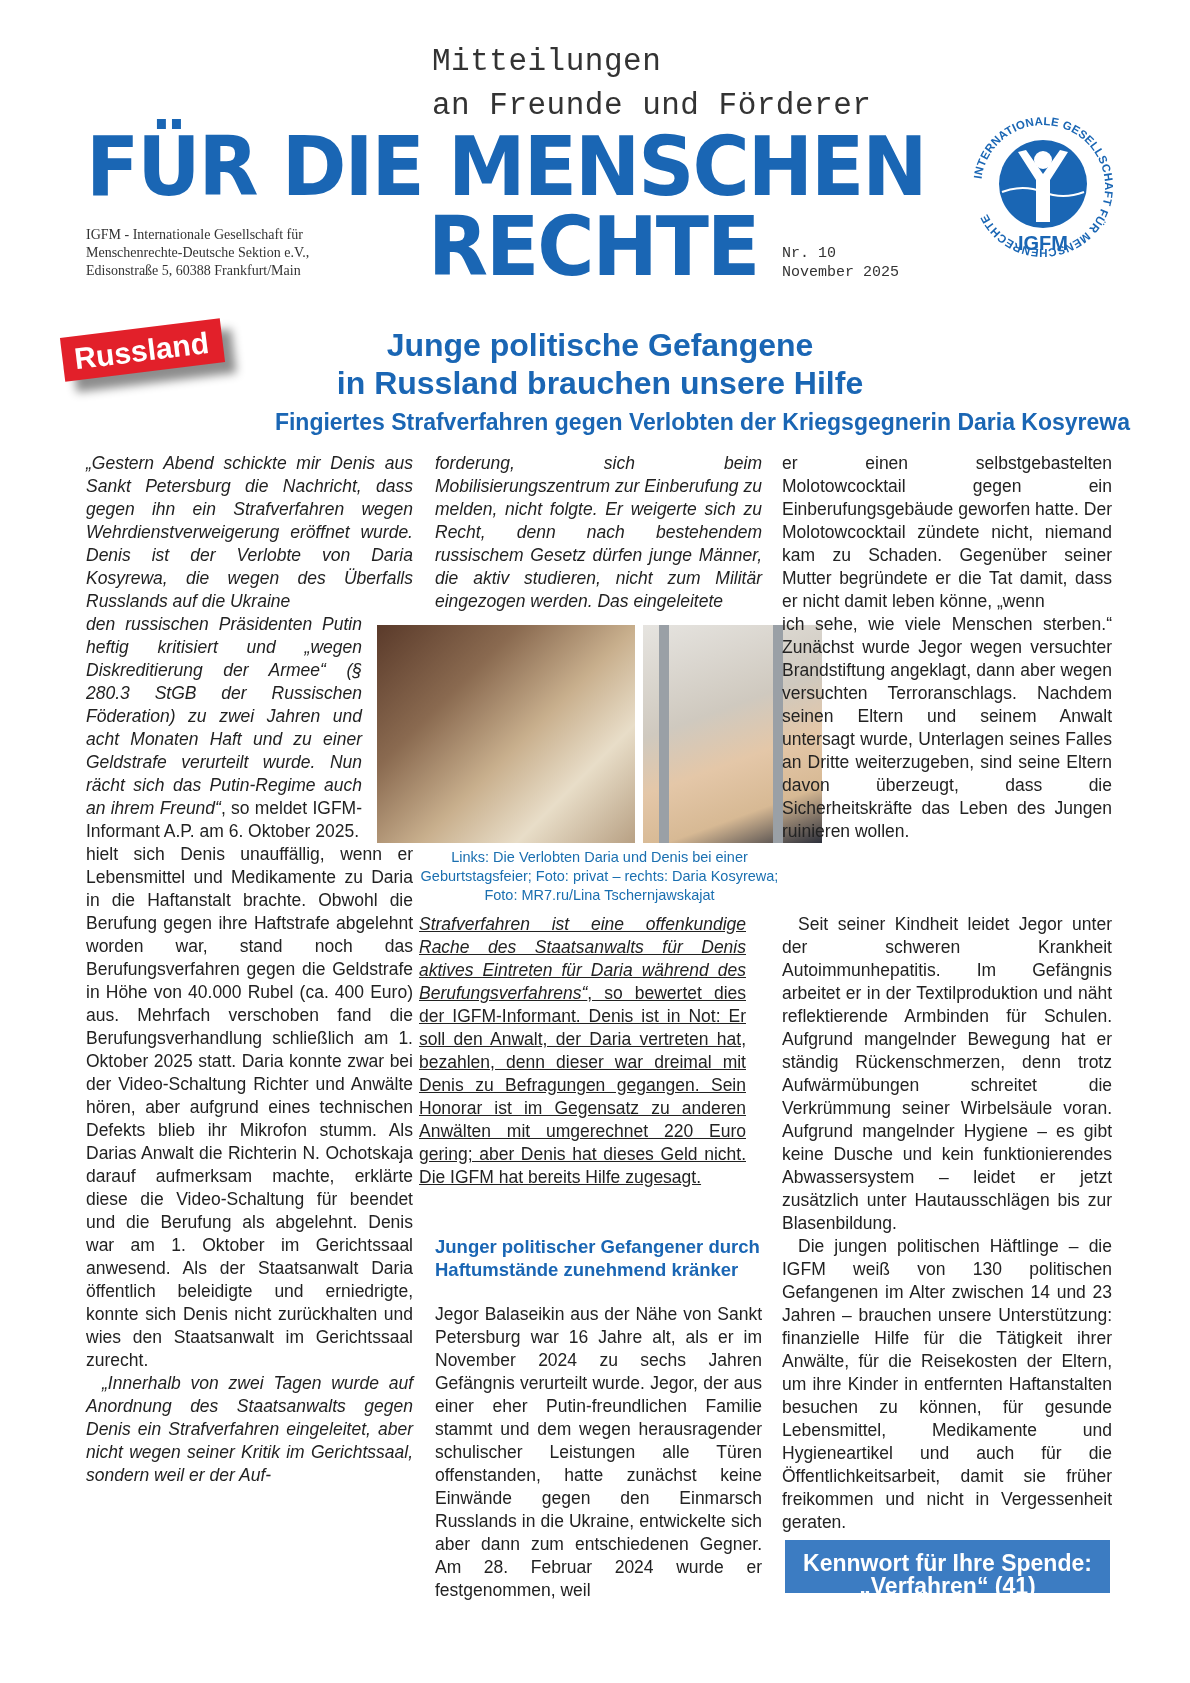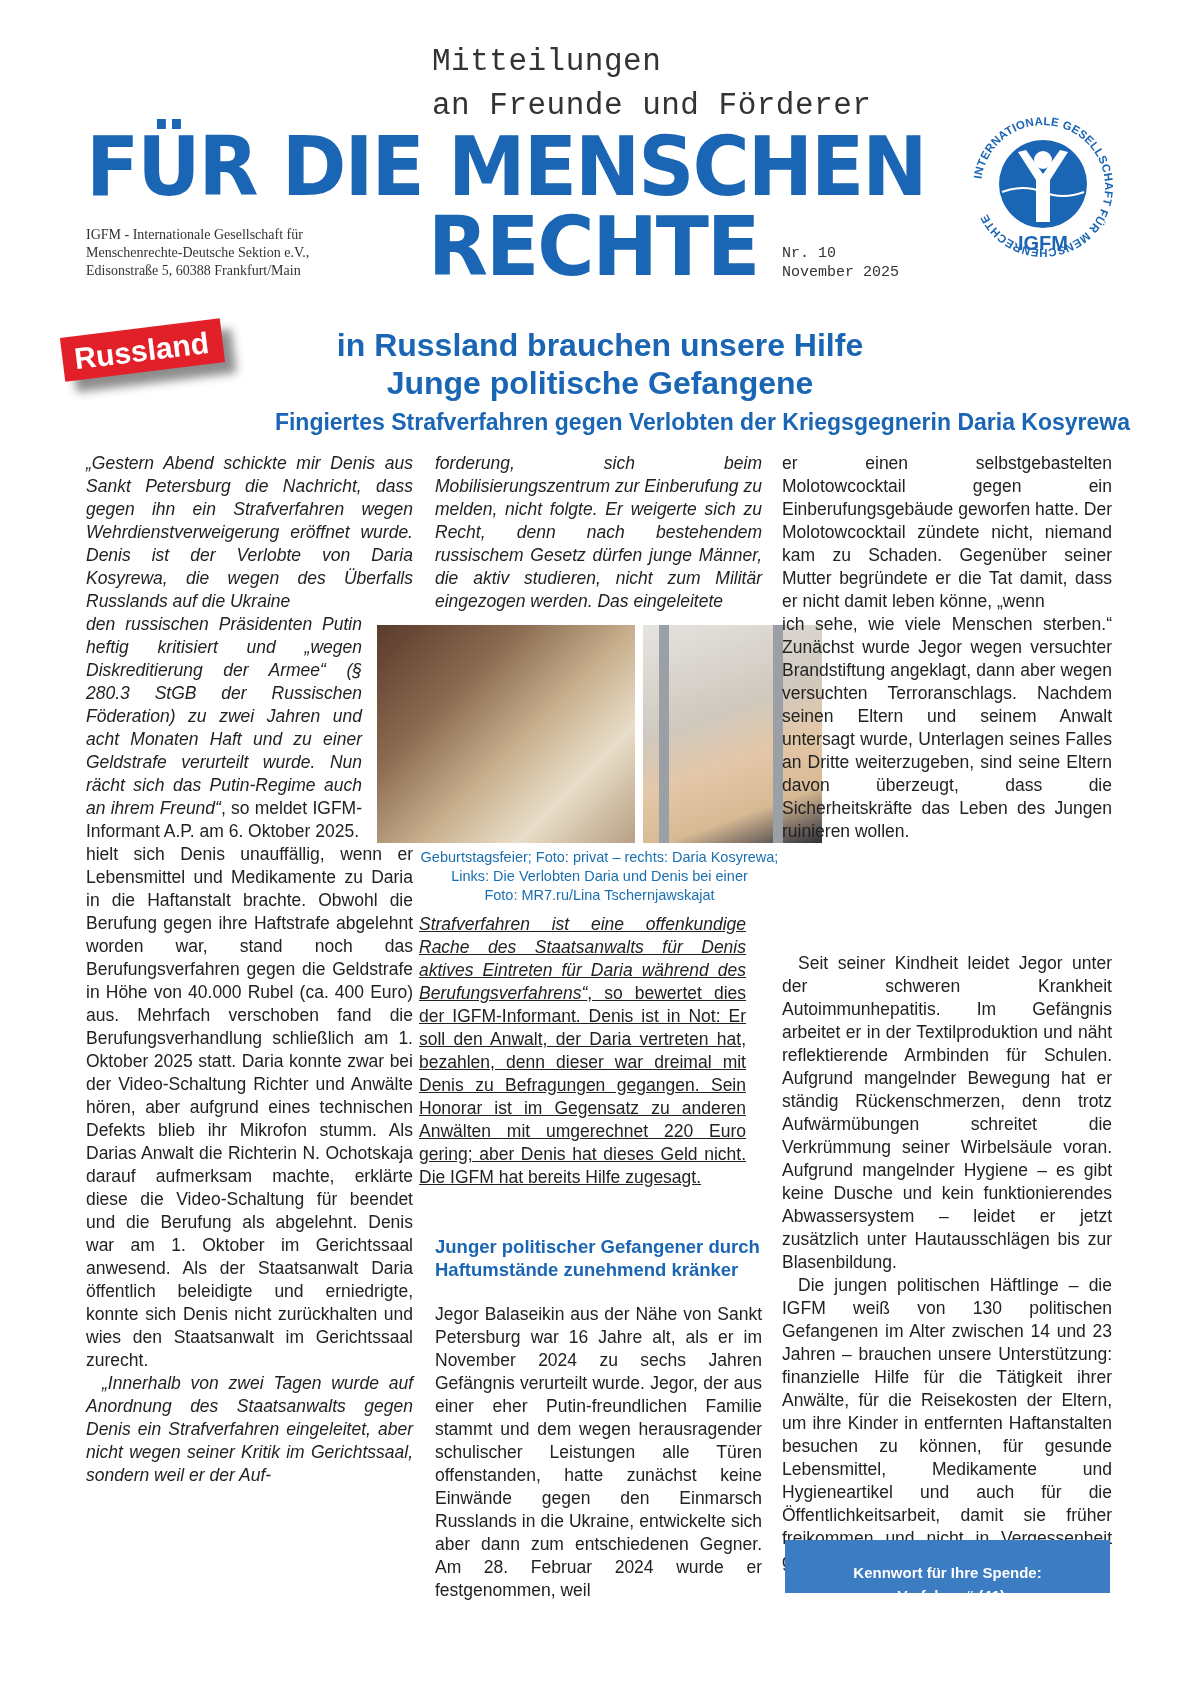--- a/index.html
+++ b/index.html
@@ -23,31 +23,31 @@
     .col { position: absolute; font-size: 17.5px; line-height: 23px; text-align: justify; color: #222; }
     .col p { margin: 0; }
     .col .indent { text-indent: 16px; }
     .col em { font-style: italic; }
     .col1 { left: 86px; top: 452px; width: 327px; }
     .col1-narrow { width: 276px; }
     .col2 { left: 435px; top: 452px; width: 327px; }
     .col2b { left: 419px; top: 913px; width: 327px; text-decoration: underline; }
     .col3 { left: 782px; top: 452px; width: 330px; }
     .col3-narrow { margin-left: 58px; }
-    .col3b { left: 782px; top: 952px; width: 330px; }
+    .col3b { left: 782px; top: 913px; width: 330px; }
 
     .photos { position: absolute; left: 377px; top: 625px; width: 445px; height: 218px; }
     .photo-left { position: absolute; left: 0; top: 0; width: 258px; height: 218px; background: linear-gradient(135deg, #5a3a2a 0%, #8a6a50 30%, #c9b08e 55%, #e8ddc8 75%, #b8a184 100%); }
     .photo-right { position: absolute; left: 266px; top: 0; width: 179px; height: 218px; background: linear-gradient(160deg, #e6e4e0 0%, #cfc9bf 40%, #e4c7a8 60%, #d7b994 80%, #2c2f3a 100%); }
     .bar { position: absolute; top: 0; width: 10px; height: 218px; background: #9aa0a6; }
     .caption { position: absolute; left: 377px; top: 848px; width: 445px; text-align: center; color: #1a6fb0; font-size: 14.5px; line-height: 19px; }
 
     .section-heading { position: absolute; left: 435px; top: 1235px; width: 330px; color: #1a66b4; font-weight: bold; font-size: 18.5px; line-height: 23px; }
 
-    .donation { position: absolute; left: 785px; top: 1540px; width: 325px; height: 53px; background: #3c7cc2; color: #fff; font-weight: bold; font-size: 15px; line-height: 23px; text-align: center; padding-top: 21px; box-sizing: border-box; }
+    .donation { position: absolute; left: 785px; top: 1540px; width: 325px; height: 53px; background: #3c7cc2; color: #fff; font-weight: bold; font-size: 23px; line-height: 23px; text-align: center; padding-top: 12px; box-sizing: border-box; }
   </style>
 </head>
 <body>
 
 <div class="mitteilungen">
   <div>Mitteilungen</div>
   <div>an Freunde und Förderer</div>
 </div>
 
 <div class="masthead">FÜR DIE MENSCHEN</div>
@@ -77,22 +77,22 @@
     <circle cx="75" cy="48" r="9" fill="#fff"></circle>
     <path d="M50 40 L68 68 L68 110 L82 110 L82 68 L100 40 L92 38 L75 62 L58 38 Z" fill="#fff"></path>
     <path d="M34 80 Q55 72 75 80 T116 80" stroke="#fff" stroke-width="2" fill="none"></path>
     <text x="75" y="138" text-anchor="middle" font-family="Liberation Sans, sans-serif" font-size="20" font-weight="bold" fill="#1a66b4">IGFM</text>
   </svg>
 </div>
 
 <div class="tag">Russland</div>
 
 <div class="headline">
+  <div>Junge politische Gefangene</div>
   <div>in Russland brauchen unsere Hilfe</div>
-  <div>Junge politische Gefangene</div>
 </div>
 <div class="subhead">Fingiertes Strafverfahren gegen Verlobten der Kriegsgegnerin Daria Kosyrewa</div>
 
 <div class="col col1">
   <p><em>„Gestern Abend schickte mir Denis aus Sankt Petersburg die Nachricht, dass gegen ihn ein Strafverfahren wegen Wehrdienstverweigerung eröffnet wurde. Denis ist der Verlobte von Daria Kosyrewa, die wegen des Überfalls Russlands auf die Ukraine</em></p>
   <p class="col1-narrow"><em>den russischen Präsidenten Putin heftig kritisiert und „wegen Diskreditierung der Armee“ (§ 280.3 StGB der Russischen Föderation) zu zwei Jahren und acht Monaten Haft und zu einer Geldstrafe verurteilt wurde. Nun rächt sich das Putin-Regime auch an ihrem Freund“</em><span>, so meldet IGFM-Informant A.P. am 6. Oktober 2025.</span></p>
   <p>hielt sich Denis unauffällig, wenn er Lebensmittel und Medikamente zu Daria in die Haftanstalt brachte. Obwohl die Berufung gegen ihre Haftstrafe abgelehnt worden war, stand noch das Berufungsverfahren gegen die Geldstrafe in Höhe von 40.000 Rubel (ca. 400 Euro) aus. Mehrfach verschoben fand die Berufungsverhandlung schließlich am 1. Oktober 2025 statt. Daria konnte zwar bei der Video-Schaltung Richter und Anwälte hören, aber aufgrund eines technischen Defekts blieb ihr Mikrofon stumm. Als Darias Anwalt die Richterin N. Ochotskaja darauf aufmerksam machte, erklärte diese die Video-Schaltung für beendet und die Berufung als abgelehnt. Denis war am 1. Oktober im Gerichtssaal anwesend. Als der Staatsanwalt Daria öffentlich beleidigte und erniedrigte, konnte sich Denis nicht zurückhalten und wies den Staatsanwalt im Gerichtssaal zurecht.</p>
   <p class="indent"><em>„Innerhalb von zwei Tagen wurde auf Anordnung des Staatsanwalts gegen Denis ein Strafverfahren eingeleitet, aber nicht wegen seiner Kritik im Gerichtssaal, sondern weil er der Auf-</em></p>
 </div>
 
@@ -101,22 +101,22 @@
 </div>
 
 <div class="photos">
   <div class="photo-left" title="Daria und Denis bei einer Geburtstagsfeier"></div>
   <div class="photo-right" title="Daria Kosyrewa hinter Gittern">
     <div class="bar" style="left:16px"></div>
     <div class="bar" style="left:130px"></div>
   </div>
 </div>
 <div class="caption">
+  <div>Links: Die Verlobten Daria und Denis bei einer</div>
   <div>Geburtstagsfeier; Foto: privat – rechts: Daria Kosyrewa;</div>
-  <div>Links: Die Verlobten Daria und Denis bei einer</div>
   <div>Foto: MR7.ru/Lina Tschernjawskajat</div>
 </div>
 
 <div class="col col2b">
   <p><em>Strafverfahren ist eine offenkundige Rache des Staatsanwalts für Denis aktives Eintreten für Daria während des Berufungsverfahrens“</em><span>, so bewertet dies der IGFM-Informant. Denis ist in Not: Er soll den Anwalt, der Daria vertreten hat, bezahlen, denn dieser war dreimal mit Denis zu Befragungen gegangen. Sein Honorar ist im Gegensatz zu anderen Anwälten mit umgerechnet 220 Euro gering; aber Denis hat dieses Geld nicht. Die IGFM hat bereits Hilfe zugesagt.</span></p>
 </div>
 <div class="section-heading">Junger politischer Gefangener durch Haftumstände zunehmend kränker</div>
 <div class="col" style="left:435px; top:1303px; width:327px;">
   <p>Jegor Balaseikin aus der Nähe von Sankt Petersburg war 16 Jahre alt, als er im November 2024 zu sechs Jahren Gefängnis verurteilt wurde. Jegor, der aus einer eher Putin-freundlichen Familie stammt und dem wegen herausragender schulischer Leistungen alle Türen offenstanden, hatte zunächst keine Einwände gegen den Einmarsch Russlands in die Ukraine, entwickelte sich aber dann zum entschiedenen Gegner. Am 28. Februar 2024 wurde er festgenommen, weil</p>
 </div>

